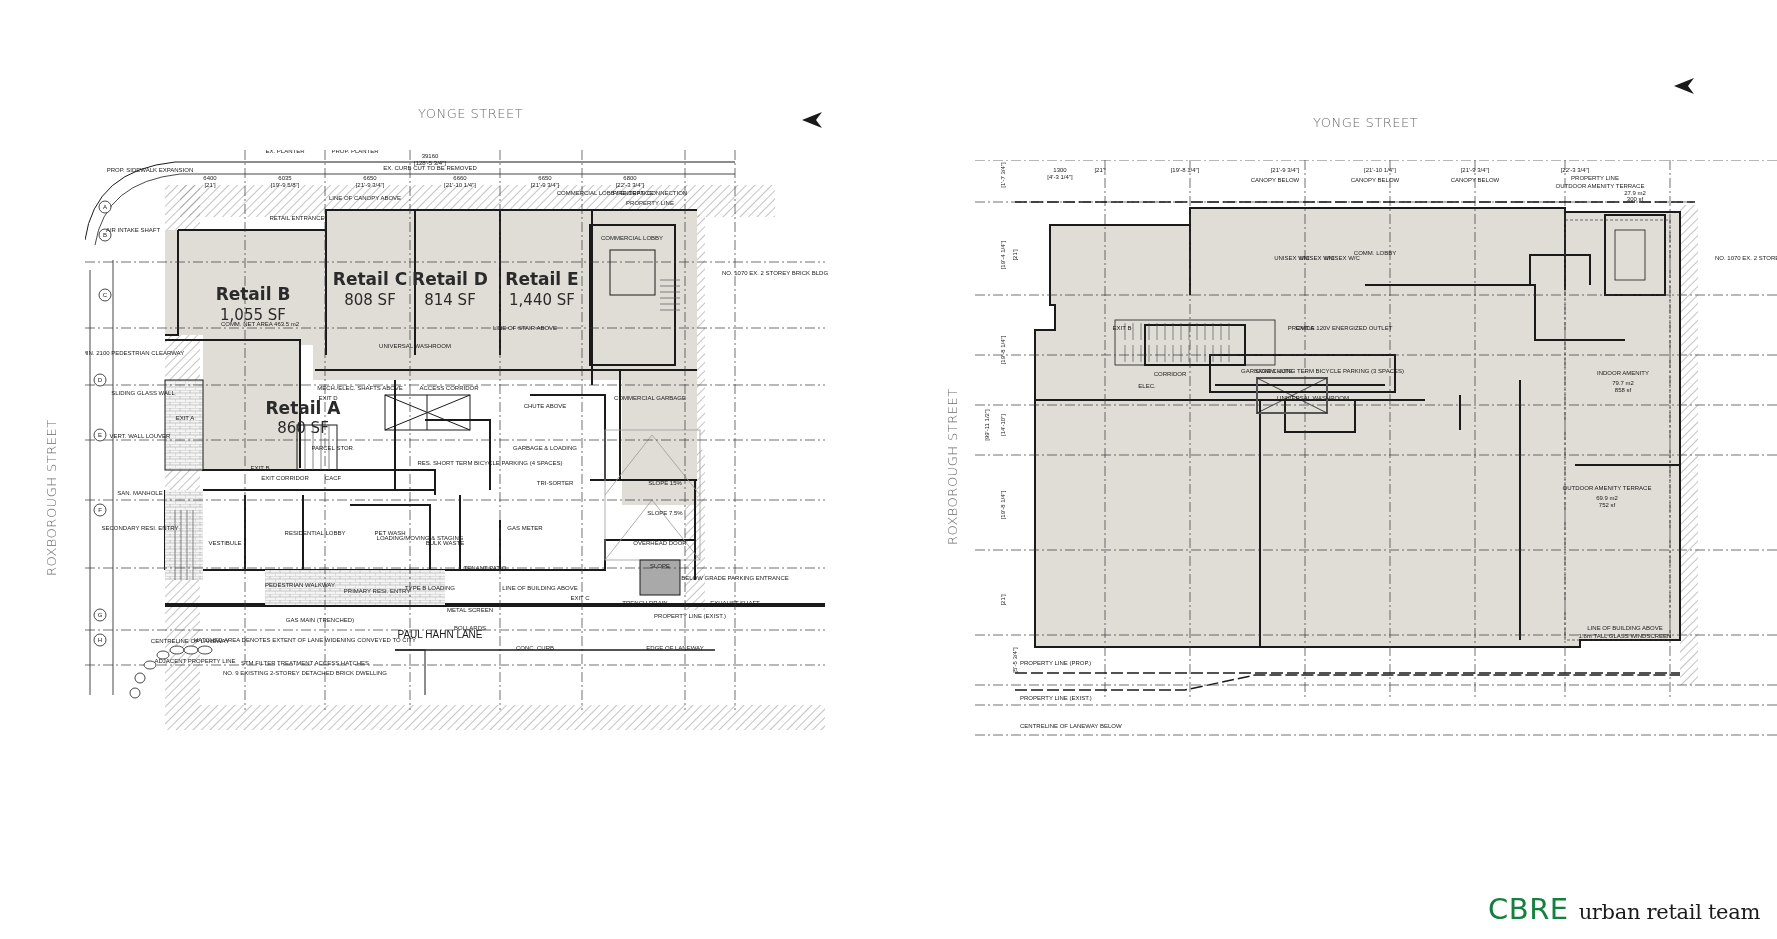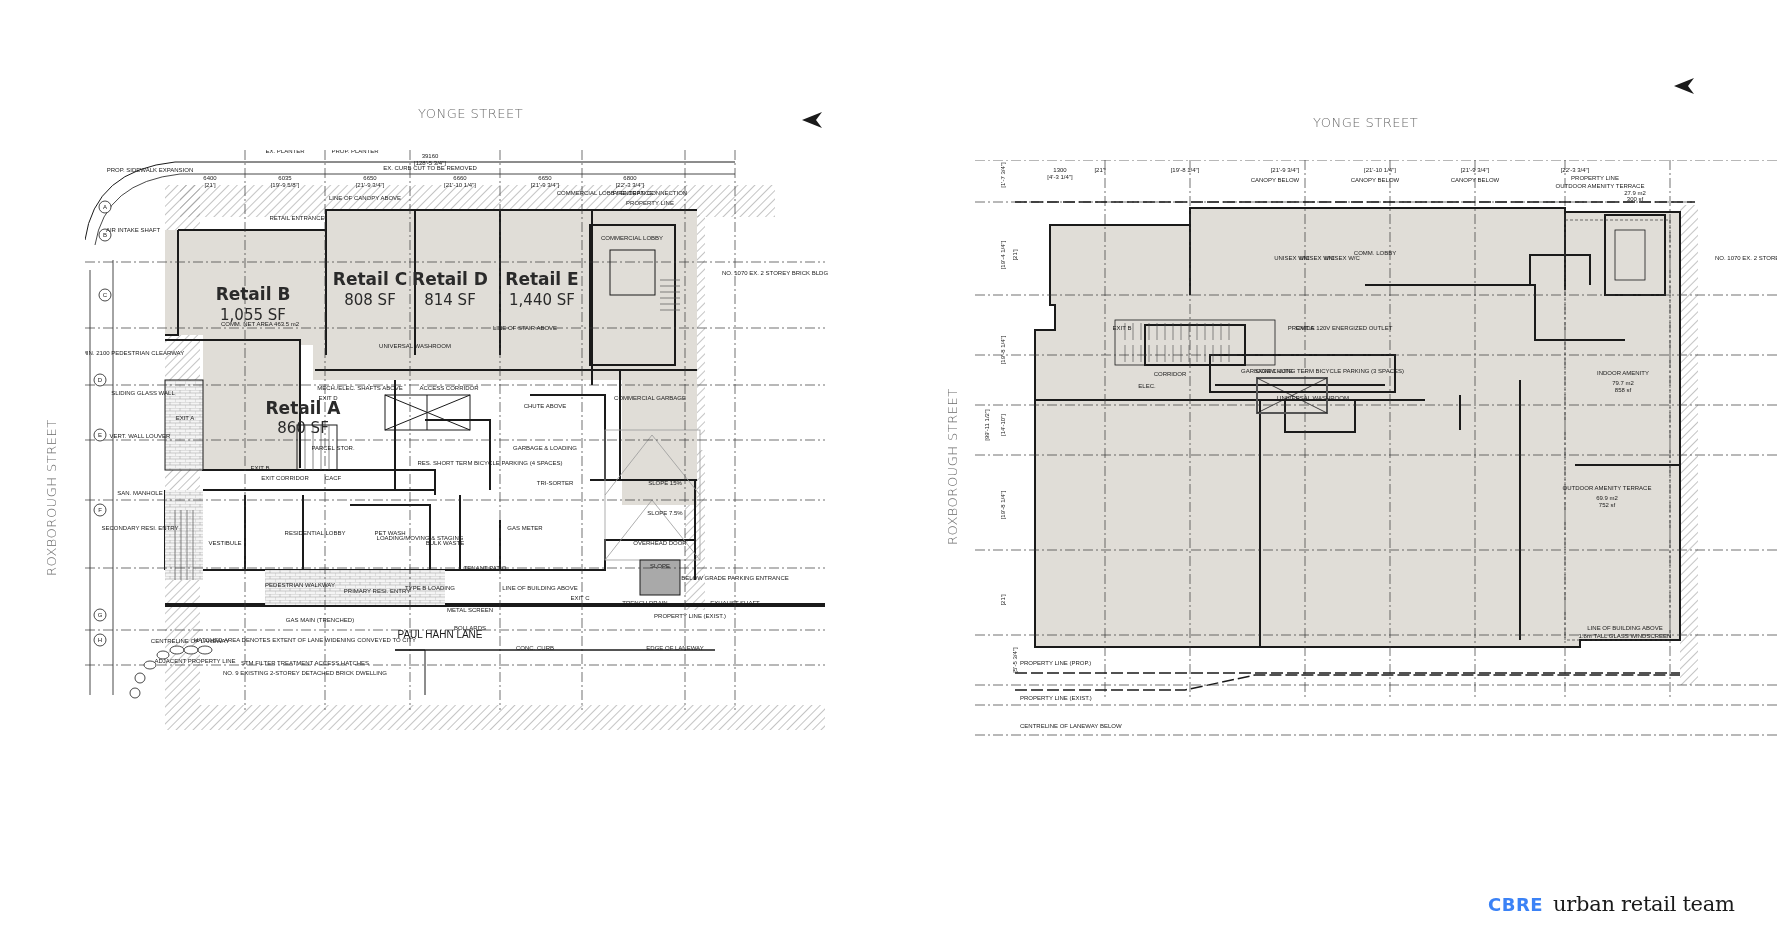--- a/index.html
+++ b/index.html
@@ -8,21 +8,21 @@
   .street-vert { transform: rotate(-90deg); transform-origin: left top; }
   .north-arrow { position: absolute; width: 22px; height: 16px; }
   .plan { position: absolute; }
   .plan svg { width: 100%; height: 100%; display: block; }
   .unit-name { font-family: "DejaVu Sans", sans-serif; font-weight: bold; font-size: 17px; fill: #2a2a2a; text-anchor: middle; }
   .unit-area { font-family: "DejaVu Sans", sans-serif; font-size: 15px; fill: #2a2a2a; text-anchor: middle; }
   .cad { font-family: "Liberation Sans Narrow", "Liberation Sans", sans-serif; font-size: 6px; fill: #1a1a1a; text-anchor: middle; }
   .cad-l { font-family: "Liberation Sans", sans-serif; font-size: 6px; fill: #1a1a1a; }
   .cad-m { font-family: "Liberation Sans", sans-serif; font-size: 10px; fill: #1a1a1a; text-anchor: middle; }
   .branding { position: absolute; left: 1488px; top: 892px; display: flex; align-items: baseline; gap: 10px; }
-  .brand-cbre { font-family: "DejaVu Sans", sans-serif; font-weight: bold; font-size: 18px; color: #3b82f6; letter-spacing: 0.5px; }
+  .brand-cbre { font-family: "DejaVu Sans", sans-serif; font-weight: normal; font-size: 29px; color: #15803d; letter-spacing: 0.5px; }
   .brand-tag { font-family: "DejaVu Serif", serif; font-size: 21px; color: #1a1a1a; letter-spacing: -0.3px; }
 </style>
 </head>
 <body>
 
 <div class="street-label" style="left:418px; top:106px;">YONGE STREET</div>
 <svg class="north-arrow" style="left:802px; top:112px;" viewBox="0 0 22 16">
   <polygon points="0,8 20,0 14,8 20,16" fill="#1a1a1a"></polygon>
 </svg>
 <div class="street-label street-vert" style="left:44px; top:576px;">ROXBOROUGH STREET</div>

